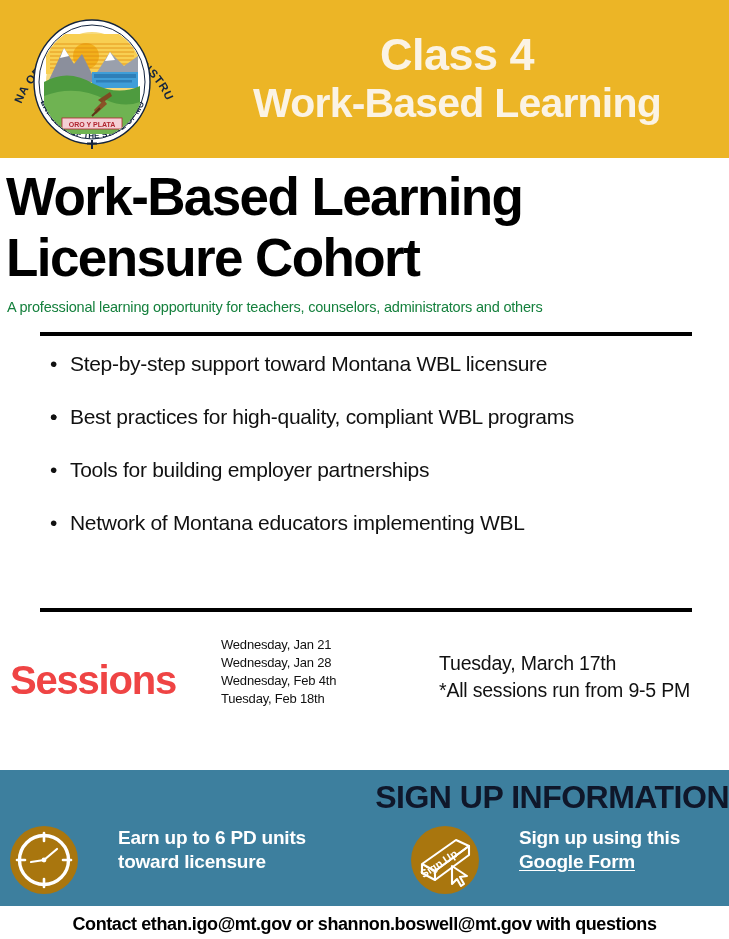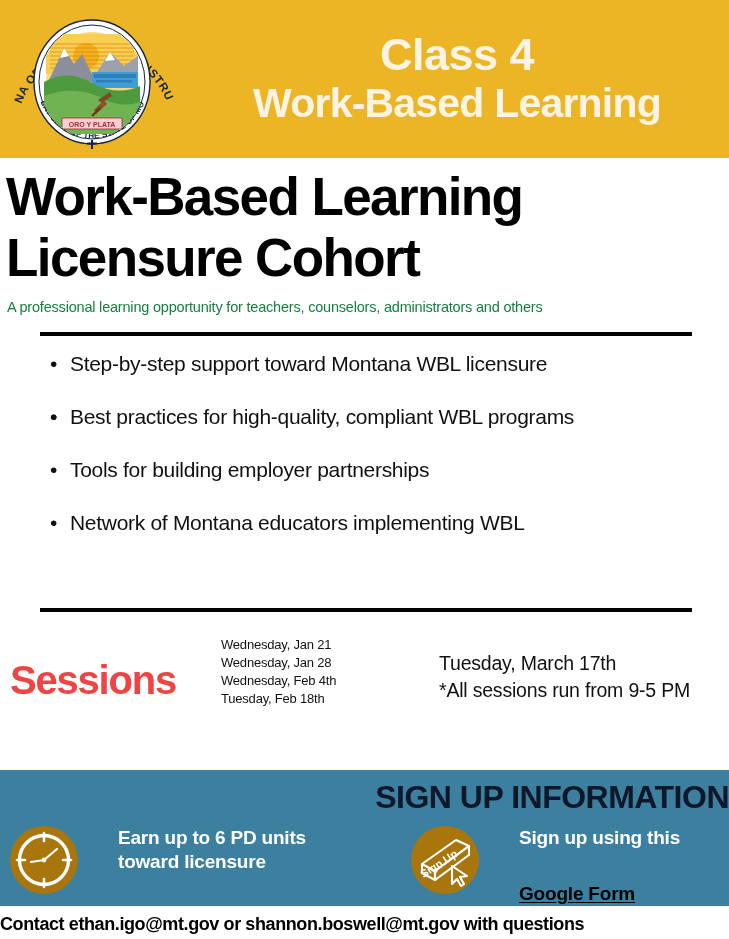--- a/index.html
+++ b/index.html
@@ -174,31 +174,31 @@
   }
   .feature-text {
     margin-left: 12px;
     font-size: 19px;
     font-weight: bold;
     color: #ffffff;
     line-height: 1.25;
     letter-spacing: -0.2px;
   }
   .gform-link {
-    color: #000000;
+    color: #ffffff;
     text-underline-offset: 2px;
     display: inline-block;
-    margin-top: 32px;
   }
 
   
   .contact {
     position: absolute;
     left: 0; top: 914px;
     width: 729px;
+    text-align: center;
     font-size: 18px;
     font-weight: bold;
     letter-spacing: -0.4px;
     color: #000;
   }
 </style>
 </head>
 <body>
 
 <div class="header-band">

